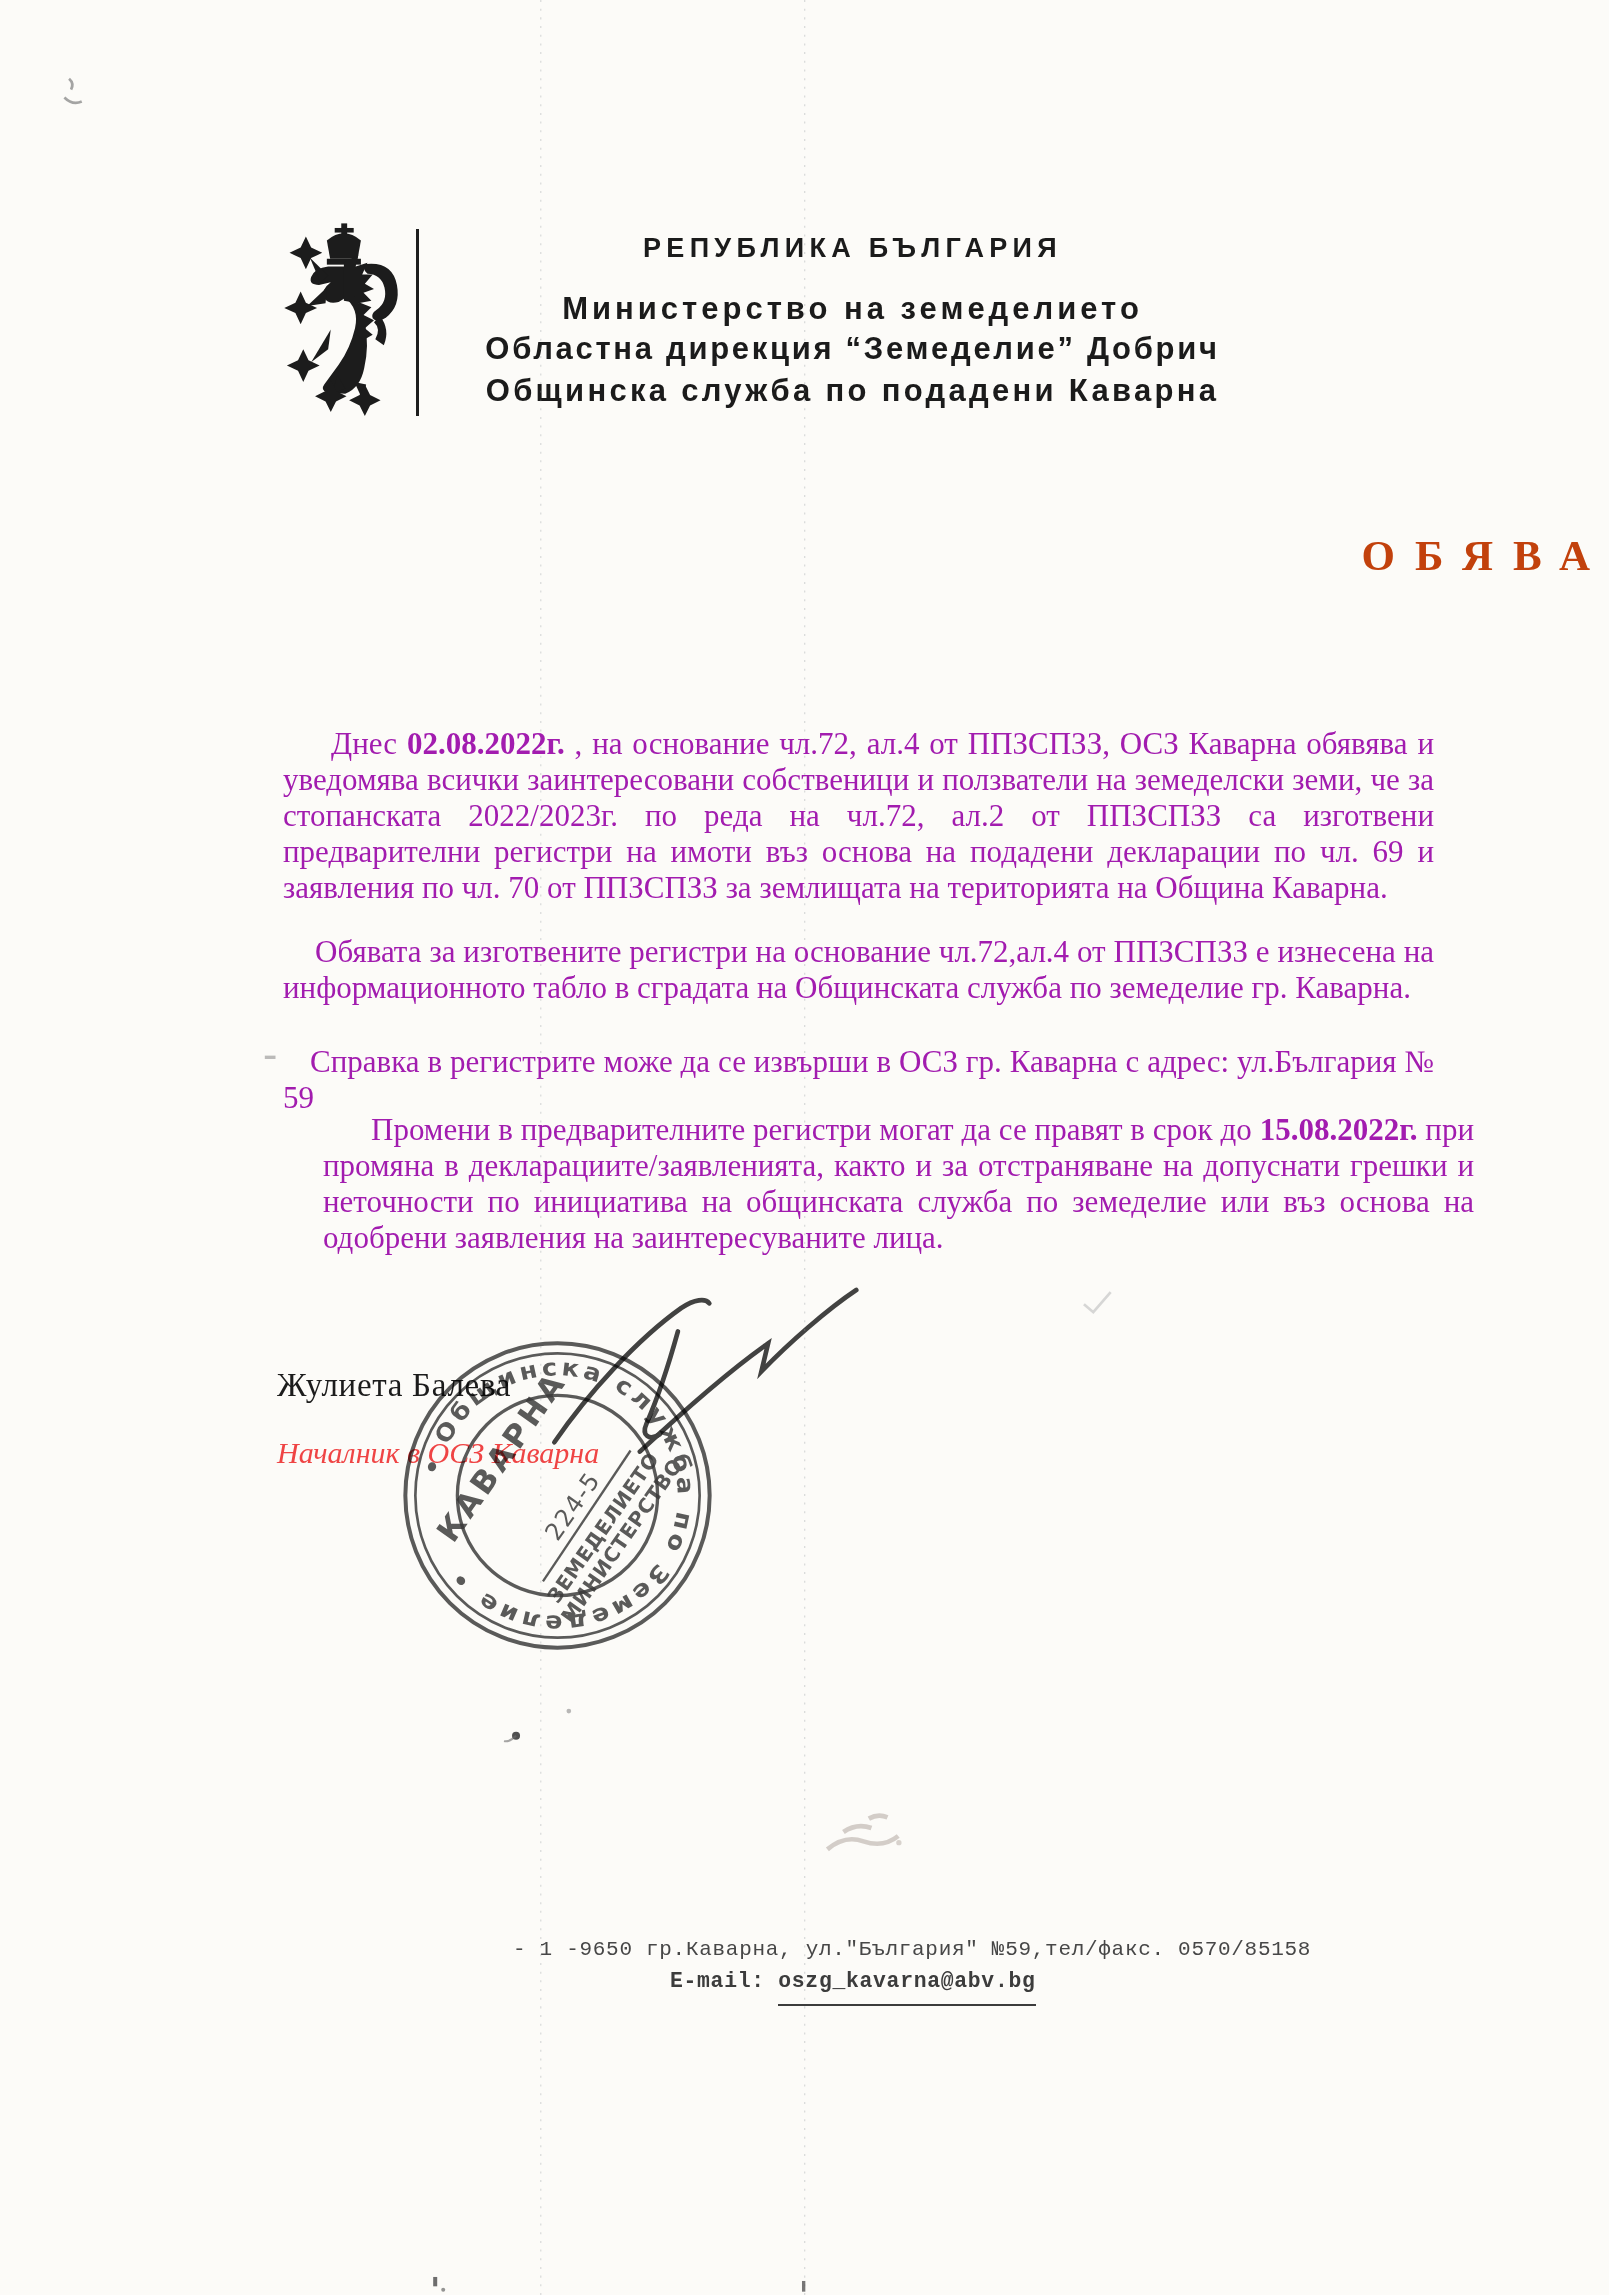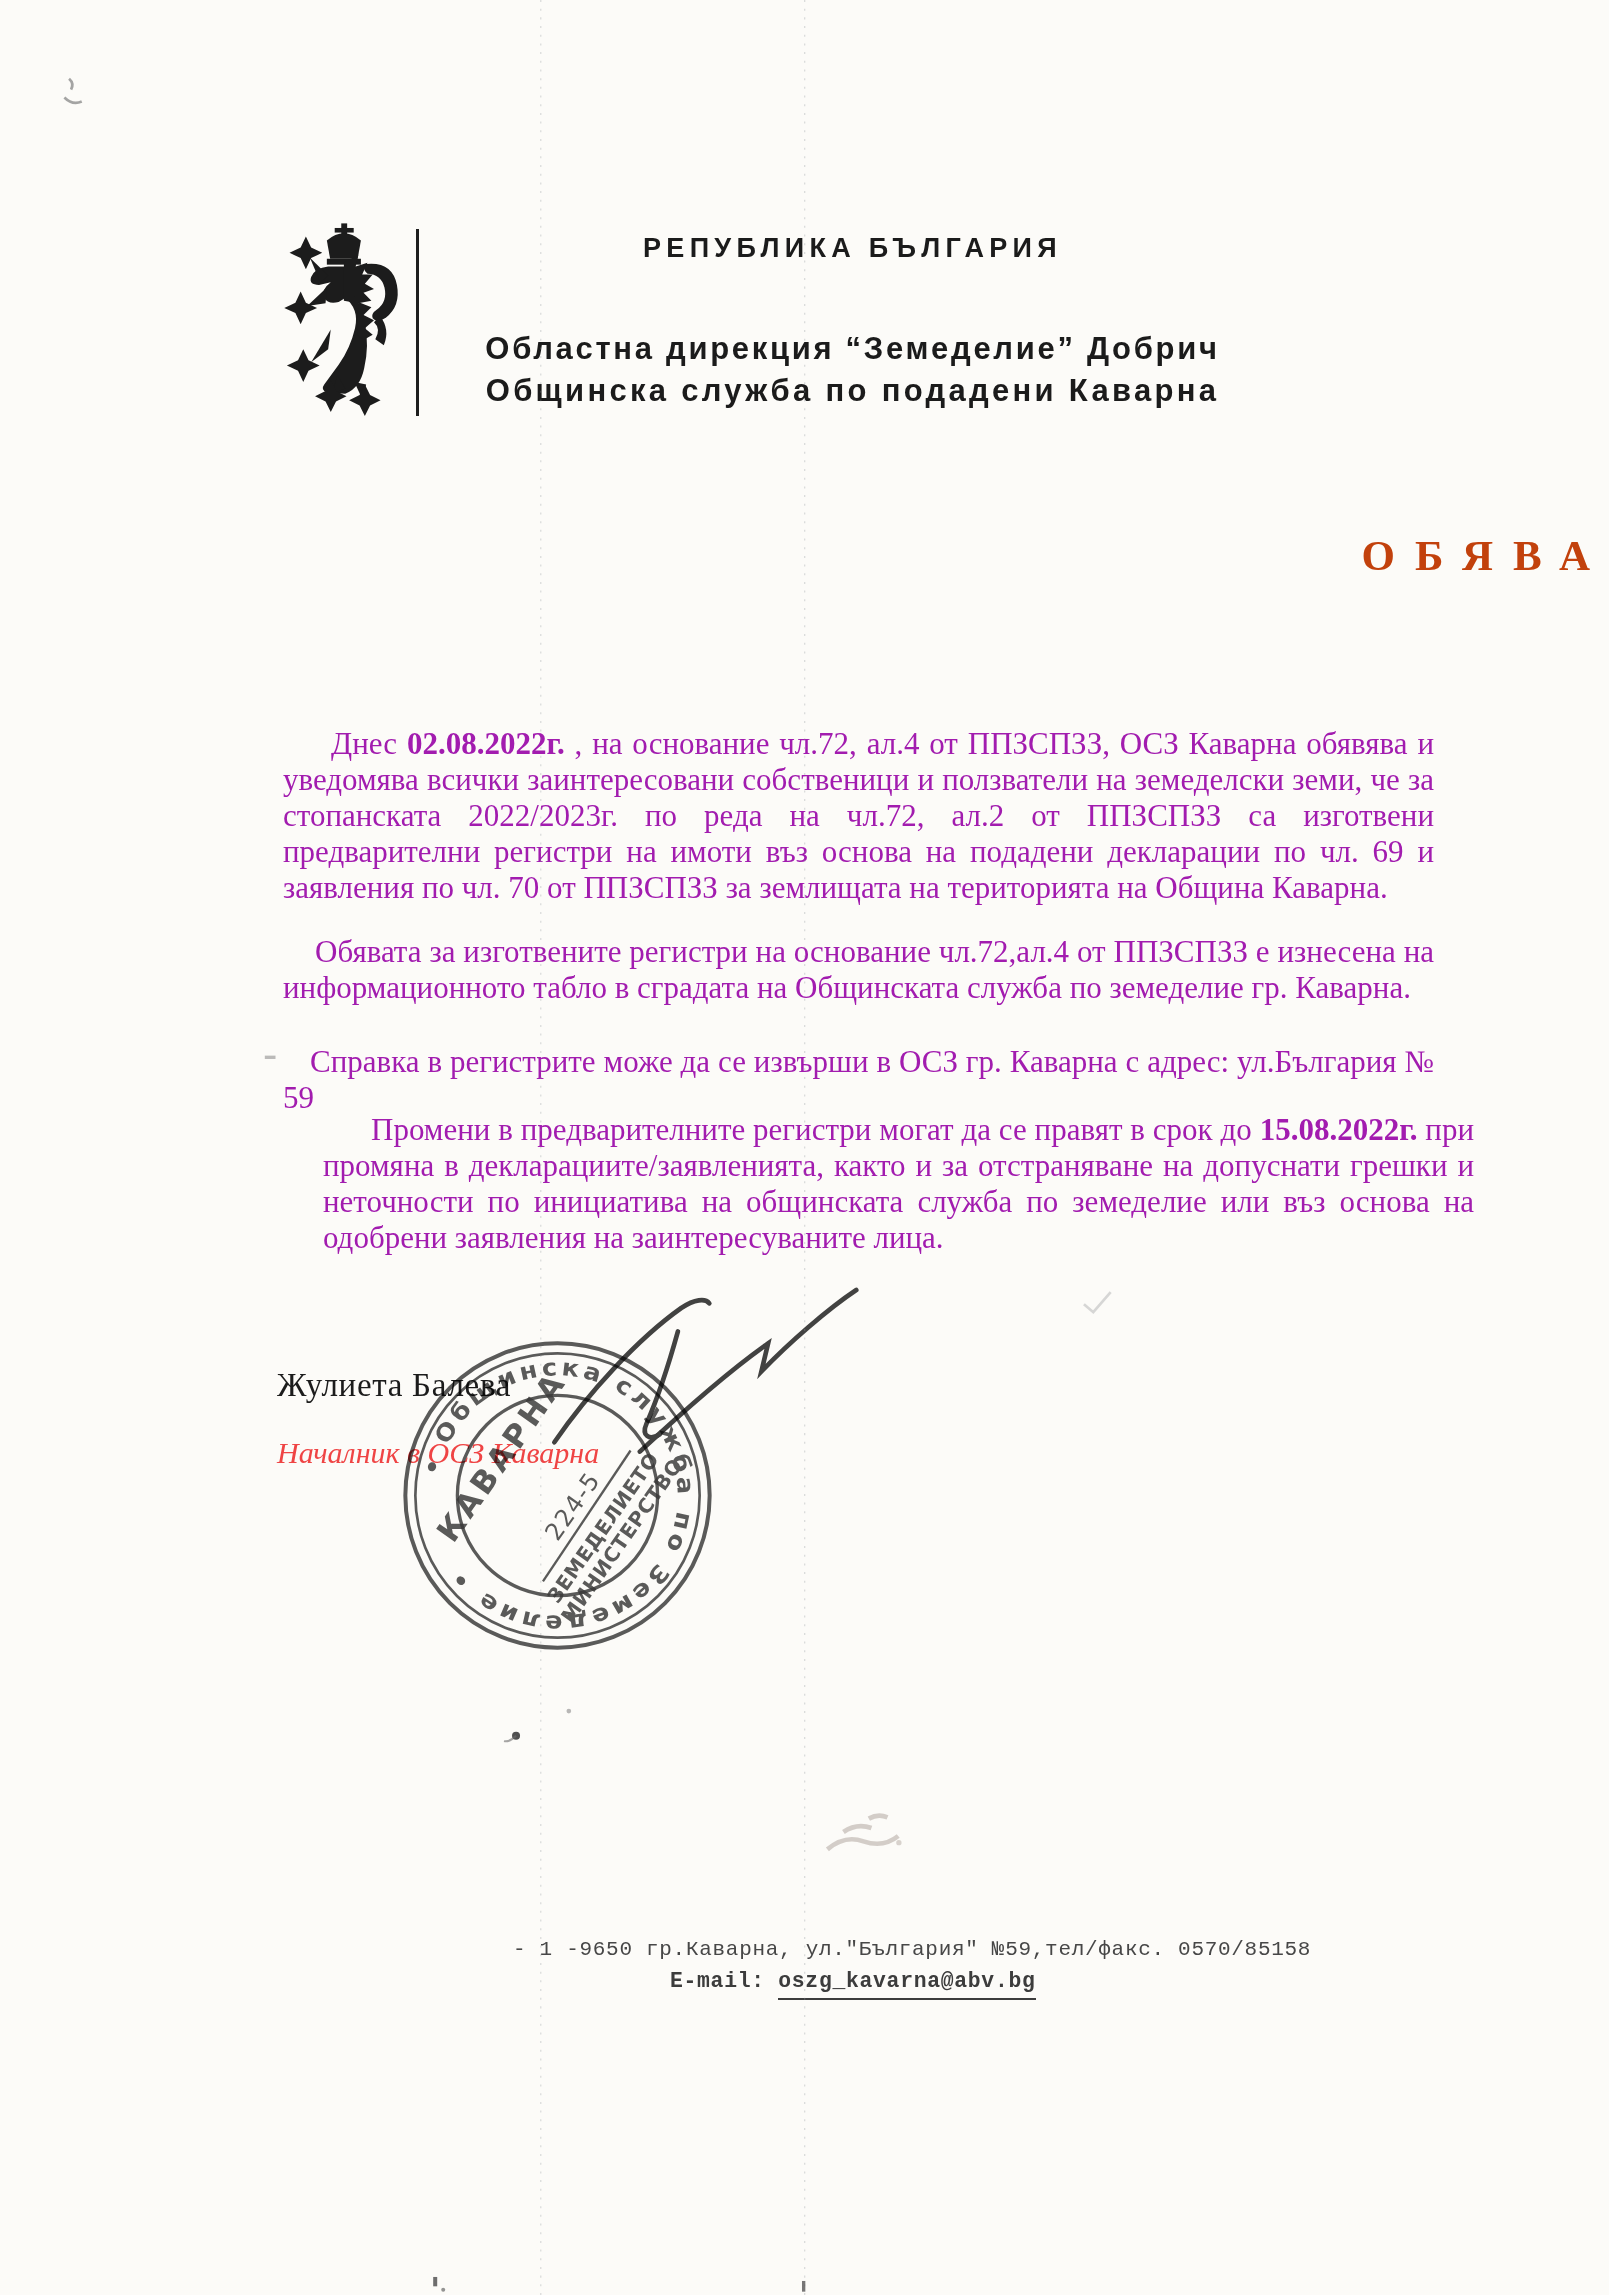--- a/index.html
+++ b/index.html
@@ -28,21 +28,21 @@
   
   .sig-name{position:absolute;left:277px;top:1367px;font-size:33px;font-weight:normal;letter-spacing:0.7px;}
   .sig-role{position:absolute;left:277px;top:1436px;font-size:30px;font-style:italic;color:#ef4444;}
   .stamp-svg{position:absolute;left:400px;top:1338px;width:315px;height:315px;mix-blend-mode:multiply;}
   .sign-svg{position:absolute;left:374px;top:1263px;width:521px;height:428px;mix-blend-mode:multiply;}
   
   .footer-line1{position:absolute;left:513px;top:1938px;font-family:"Liberation Mono", monospace;
                 font-size:21px;letter-spacing:0.7px;color:#474747;white-space:nowrap;}
   .footer-line2{position:absolute;left:670px;top:1969px;font-family:"Liberation Mono", monospace;
                 font-size:21.4px;font-weight:bold;letter-spacing:0.7px;color:#3c3c3c;white-space:nowrap;}
-  .footer-email{border-bottom:2px solid #3c3c3c;padding-bottom:5px;}
+  .footer-email{border-bottom:2px solid #3c3c3c;padding-bottom:11px;}
   .artifacts{position:absolute;left:0;top:0;width:1610px;height:2295px;pointer-events:none;}
 </style>
 </head>
 <body>
 
 <div class="page">
 
   <svg class="emblem" viewBox="0 0 200 295" aria-hidden="true">
     <g fill="#1c1c1c">
       <rect x="92" y="0" width="9" height="22"></rect>
@@ -63,20 +63,21 @@
       <path d="M38 20 L46 37 L63 45 L46 53 L38 70 L30 53 L13 45 L30 37 Z"></path>
       <path d="M30 104 L38 121 L55 129 L38 137 L30 154 L22 137 L5 129 L22 121 Z"></path>
       <path d="M34 192 L42 209 L59 217 L42 225 L34 242 L26 225 L9 217 L26 209 Z"></path>
       <path d="M76 240 L84 256 L100 264 L84 272 L76 288 L68 272 L52 264 L68 256 Z"></path>
       <path d="M128 246 L136 262 L152 270 L136 278 L128 294 L120 278 L104 270 L120 262 Z"></path>
     </g>
   </svg>
   <div class="hdr-divider"></div>
 
   <div class="hdr-line hdr-country">РЕПУБЛИКА БЪЛГАРИЯ</div>
+  <div class="hdr-line hdr-ministry">Министерство на земеделието</div>
   <div class="hdr-line hdr-directorate">Областна дирекция “Земеделие” Добрич</div>
   <div class="hdr-line hdr-office">Общинска служба по подадени Каварна</div>
 
   <div class="doc-title">ОБЯВА</div>
 
   <div class="para p1"><span>Днес </span><span class="b">02.08.2022г.</span><span> , на основание чл.72, ал.4 от ППЗСПЗЗ, ОСЗ Каварна обявява и уведомява всички заинтересовани собственици и ползватели на земеделски земи, че за стопанската 2022/2023г. по реда на чл.72, ал.2 от ППЗСПЗЗ са изготвени предварителни регистри на имоти въз основа на подадени декларации по чл. 69 и заявления по чл. 70 от ППЗСПЗЗ за землищата на територията на Община Каварна.</span></div>
   <div class="para p2"><span>Обявата за изготвените регистри на основание чл.72,ал.4 от ППЗСПЗЗ е изнесена на информационното табло в сградата на Общинската служба по земеделие гр. Каварна.</span></div>
   <div class="para p3"><span>Справка в регистрите може да се извърши в ОСЗ гр. Каварна с адрес: ул.България № 59</span></div>
   <div class="para p4"><span>Промени в предварителните регистри могат да се правят в срок до </span><span class="b">15.08.2022г.</span><span> при промяна в декларациите/заявленията, както и за отстраняване на допуснати грешки и неточности по инициатива на общинската служба по земеделие или въз основа на одобрени заявления на заинтересуваните лица.</span></div>
 

